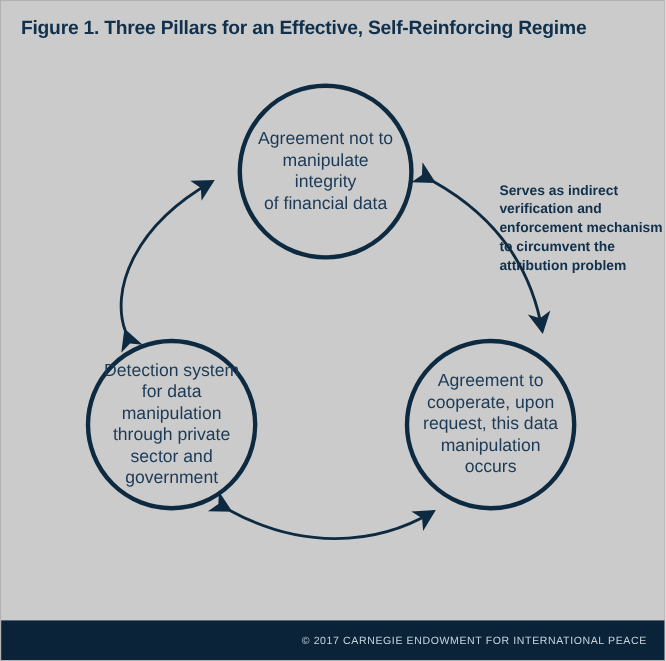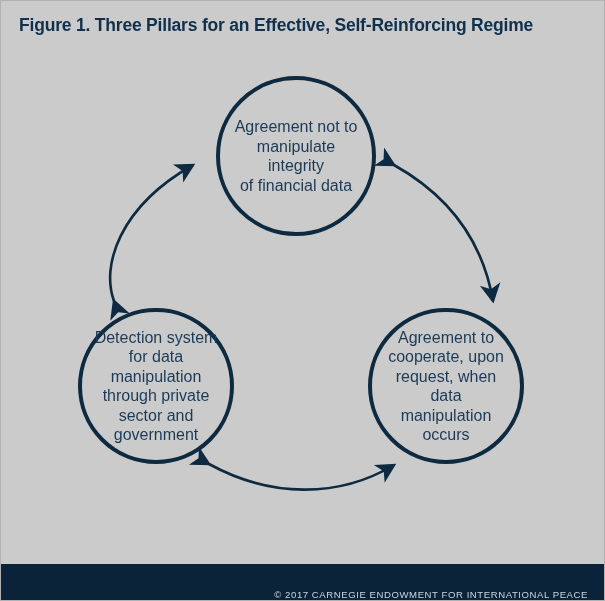--- a/index.html
+++ b/index.html
@@ -105,21 +105,21 @@
   }
   
   #figure-footer {
     position: absolute;
     left: 0;
     bottom: 0;
     width: 605px;
     height: 36px;
     background: #0a2338;
     display: flex;
-    align-items: flex-end;
+    align-items: center;
     justify-content: flex-end;
   }
   #footer-credit {
     color: #c9d6e0;
     font-size: 9.6px;
     letter-spacing: 0.55px;
     padding-right: 18px;
   }
 </style>
 </head>
@@ -153,24 +153,29 @@
     <span class="pillar-label">Detection system
 for data manipulation
 through private
 sector and
 government</span>
   </div>
 
   <div class="pillar-circle" id="circle-right">
     <span class="pillar-label">Agreement to
 cooperate, upon
-request, when data
+request, this data
 manipulation occurs</span>
   </div>
 
 
+  <div class="connector-label" id="label-right">Serves as indirect
+verification and
+enforcement mechanism
+to circumvent the
+attribution problem</div>
 
 
   <div id="figure-footer">
     <span id="footer-credit">© 2017 CARNEGIE ENDOWMENT FOR INTERNATIONAL PEACE</span>
   </div>
 
 </div>
 
 </body></html>

